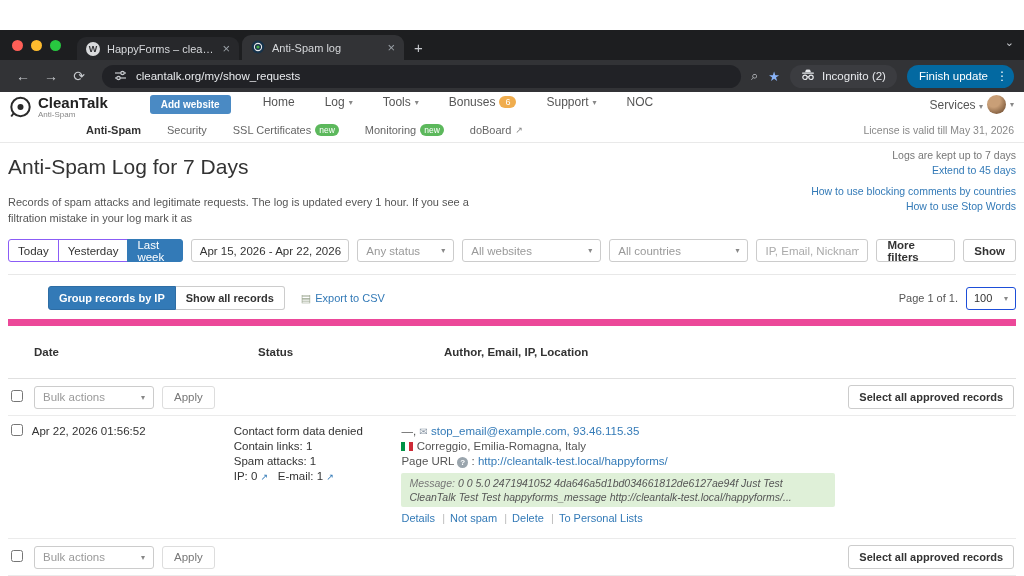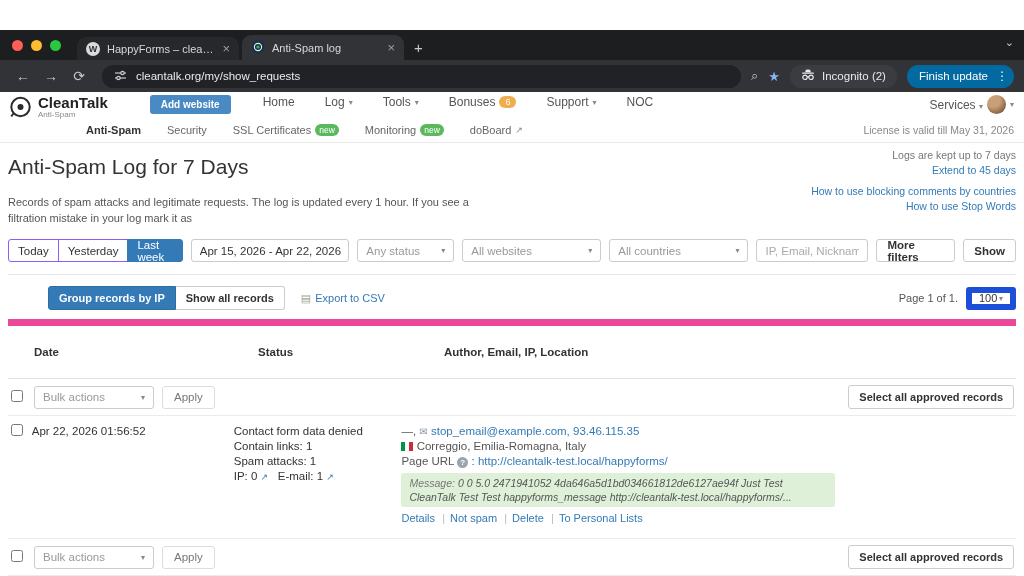--- a/index.html
+++ b/index.html
@@ -91,21 +91,21 @@
 
   .logbar { display:flex; align-items:center; margin-top:11px; font-size:11px; }
   .seg { display:flex;padding-left:40px; }
   .segbtn { height:24px; display:flex; align-items:center; padding:0 10px; border:1px solid #ccc;
             background:#fff; color:#333; font-weight:bold; }
   .segbtn.blue { background:#337ab7; border-color:#2e6da4; color:#fff; border-radius:3px 0 0 3px; }
   .segbtn.white { border-left:none; border-radius:0 3px 3px 0; }
   .export { display:flex; align-items:center; gap:4px; margin-left:16px; }
   .excel-ico { color:#9aa58f; font-size:11px; }
   .logbar-right { margin-left:auto; display:flex; align-items:center; gap:8px; color:#555; }
-  .psize { border:6px solid #1d4ed8; border-radius:3px; height:23px; width:50px; display:flex;
+  .psize { border:1px solid #1d4ed8; border-radius:3px; height:23px; width:50px; display:flex;
            align-items:center; justify-content:space-between; padding:0 7px; color:#333; background:#fff; }
 
   
   .table { margin-top:9px; font-size:11.5px; }
   .thead { display:flex; border-top:7px solid #ec4899; border-bottom:1px solid #e0e0e0;
            font-weight:bold; color:#333; padding:20px 0; }
   .c-check { width:26px; padding-left:3px; }
   .c-date { width:224px; }
   .c-status { width:186px; }
   .c-author { flex:1; }

